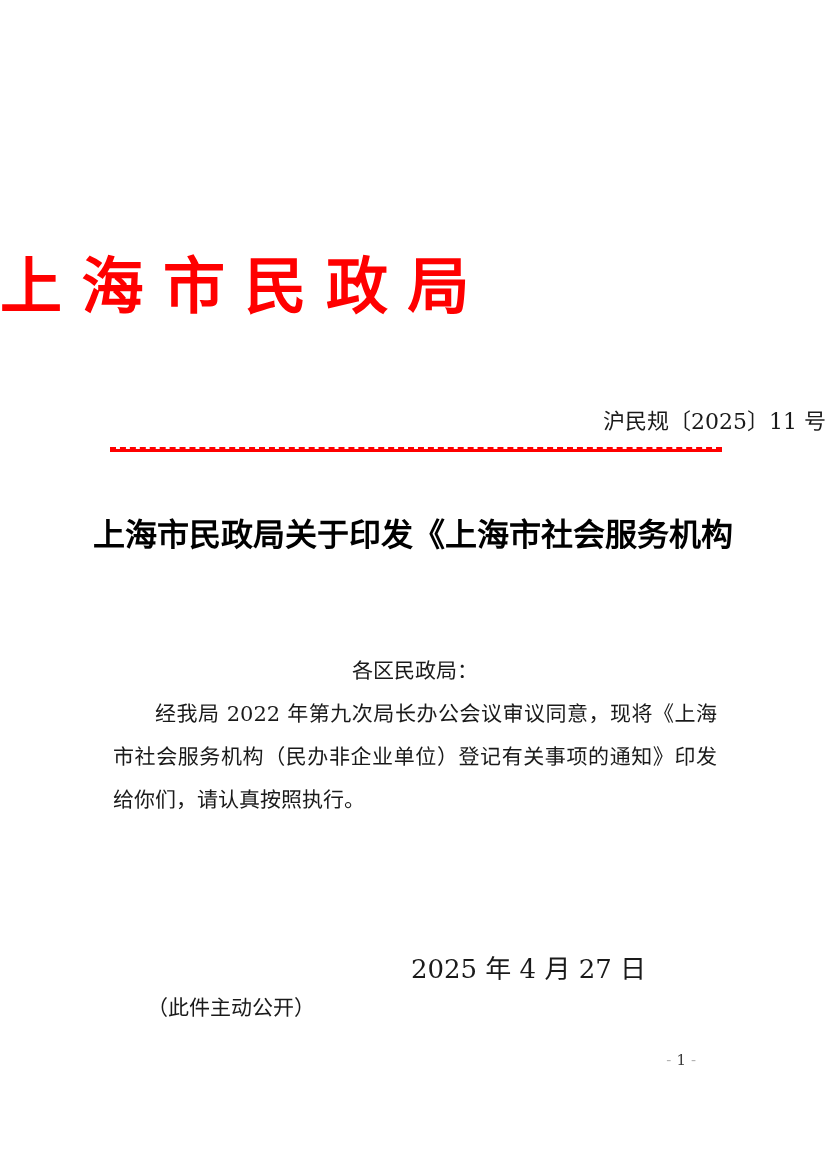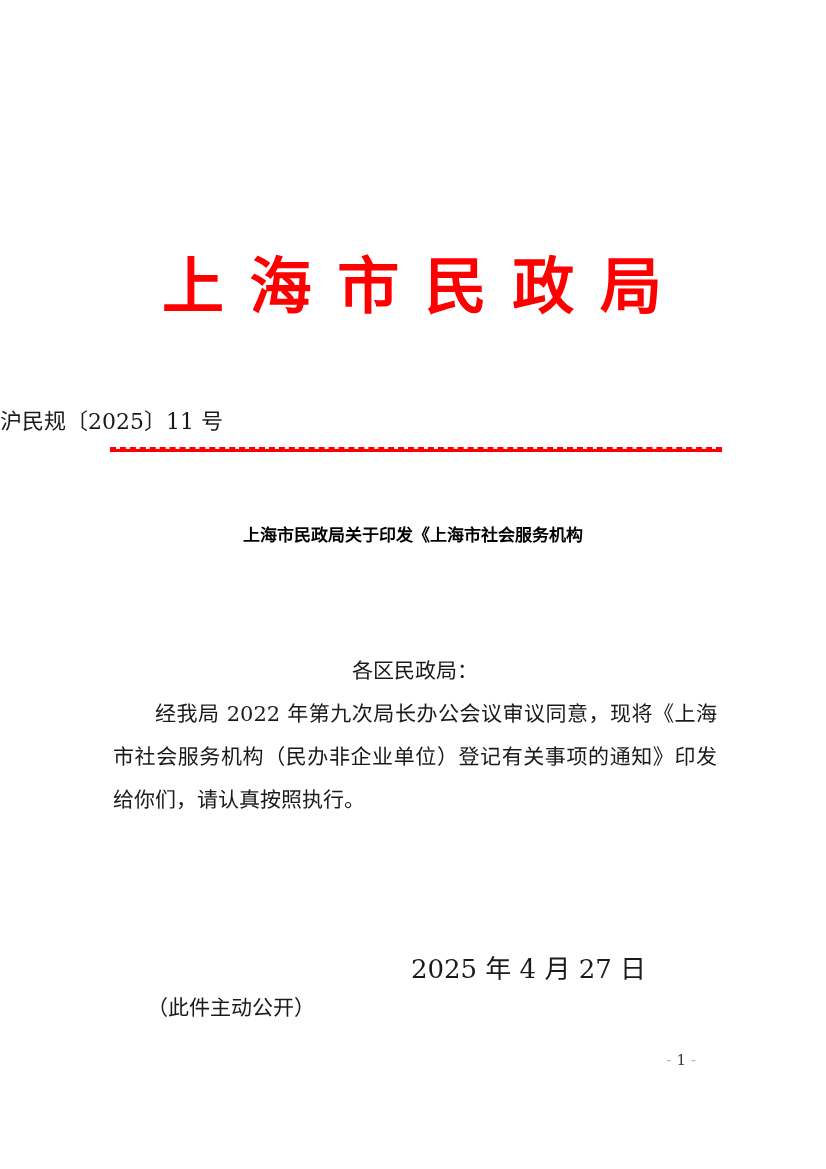--- a/index.html
+++ b/index.html
@@ -14,33 +14,34 @@
     background: #ffffff;
     overflow: hidden;
     font-family: "DejaVu Serif", "Liberation Serif", serif;
     color: #1a1a1a;
   }
   .agency-header {
     position: absolute;
     top: 236px;
     left: 0;
     width: 100%;
-    text-align: center;
+    text-align: left;
     font-size: 62px;
     font-weight: bold;
     color: #FF0000;
     letter-spacing: 2px;
     white-space: nowrap;
+    font-family: Liberation Serif, serif;
   }
   .doc-number {
     position: absolute;
     top: 403px;
     left: 0;
     width: 100%;
-    text-align: left;
+    text-align: right;
     font-size: 22px;
     color: #1a1a1a;
   }
   .red-rule {
     position: absolute;
     top: 447px;
     left: 110px;
     width: 612px;
     border-top: 2px dashed #FF0000;
   }
@@ -49,21 +50,21 @@
     display: block;
     height: 3px;
     background: #FF0000;
   }
   .doc-title {
     position: absolute;
     top: 512px;
     left: 0;
     width: 100%;
     text-align: center;
-    font-size: 17px;
+    font-size: 32px;
     font-weight: bold;
     color: #000000;
     line-height: 46px;
   }
   .body-block {
     position: absolute;
     top: 650px;
     left: 113px;
     width: 604px;
     font-size: 21px;

